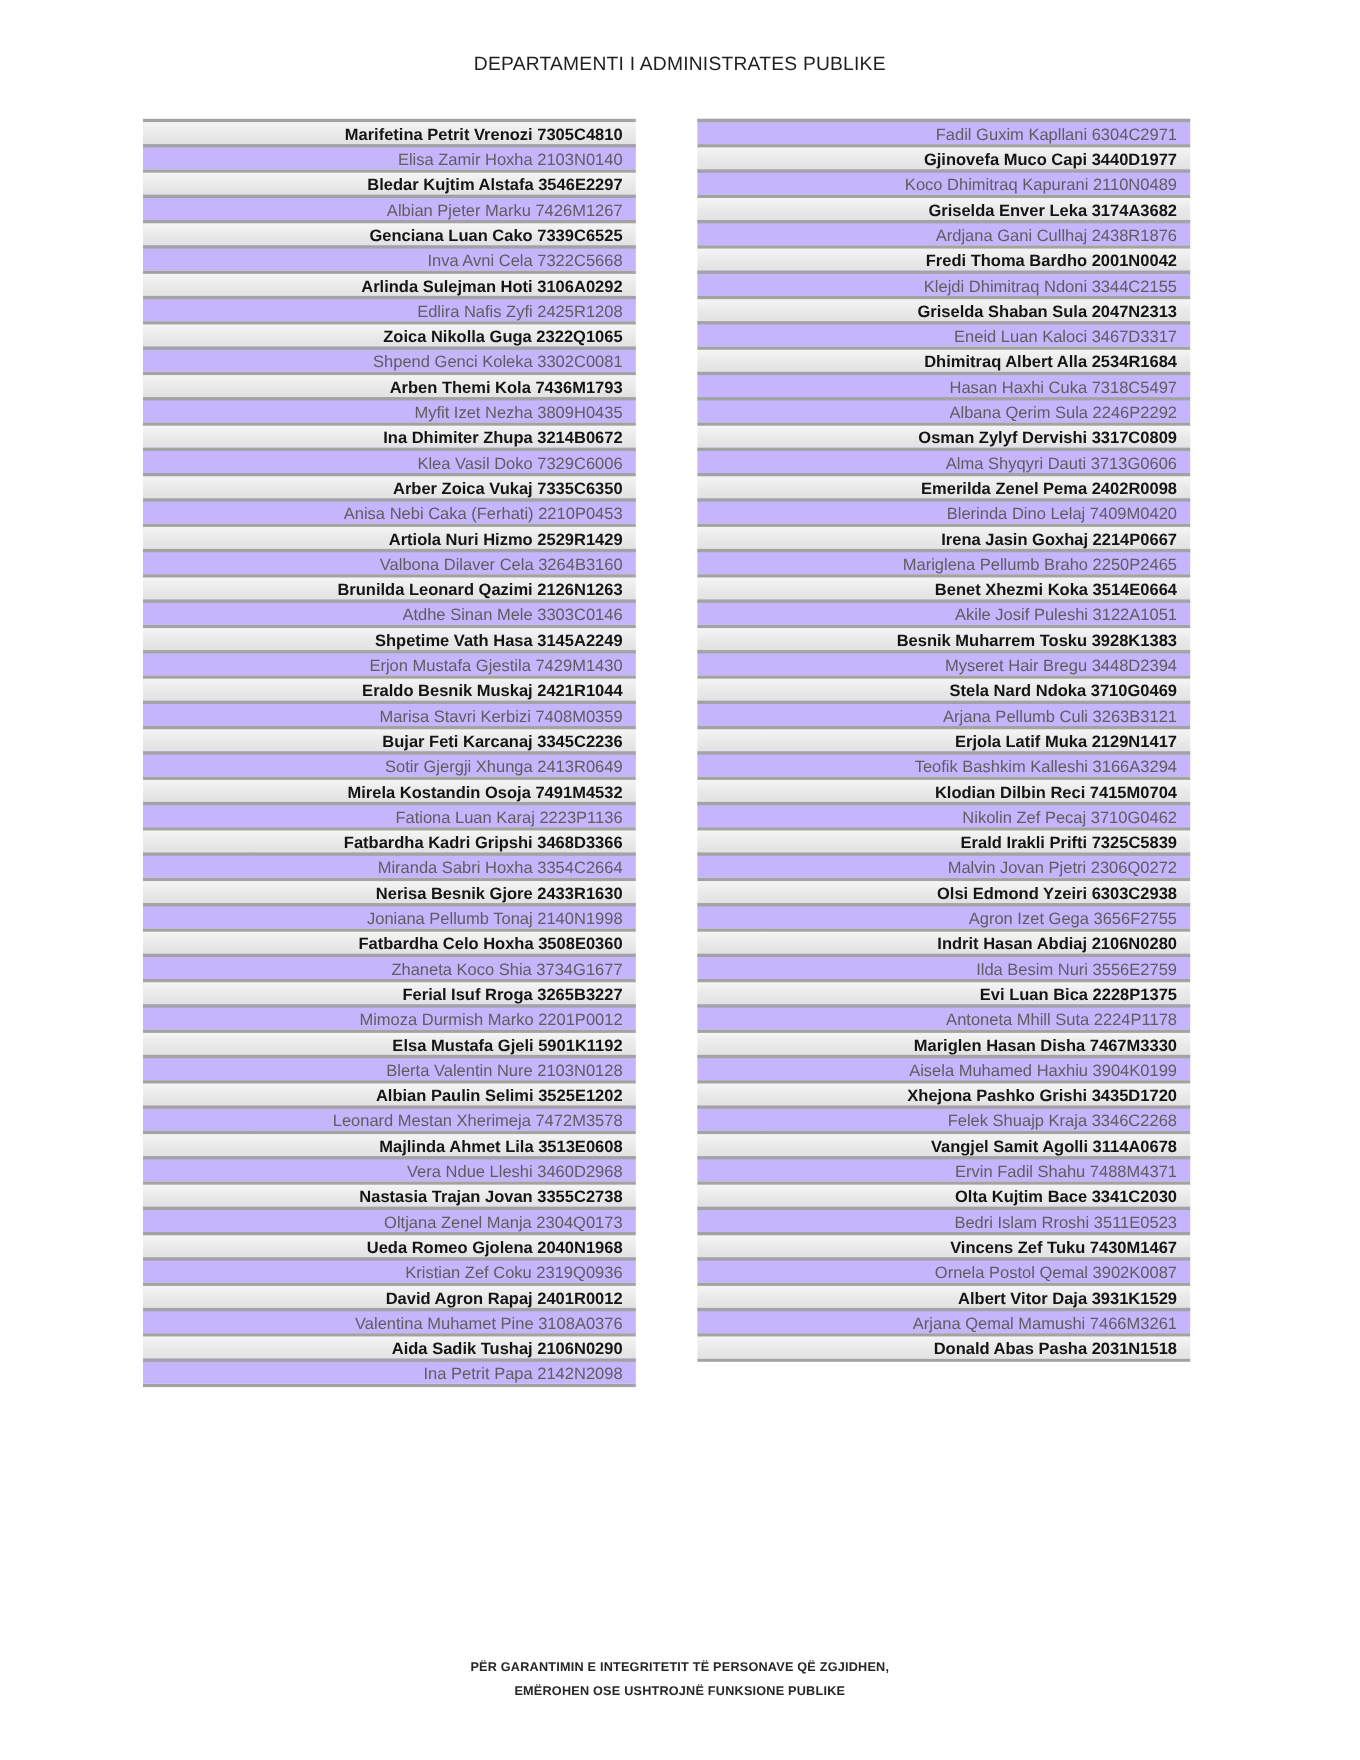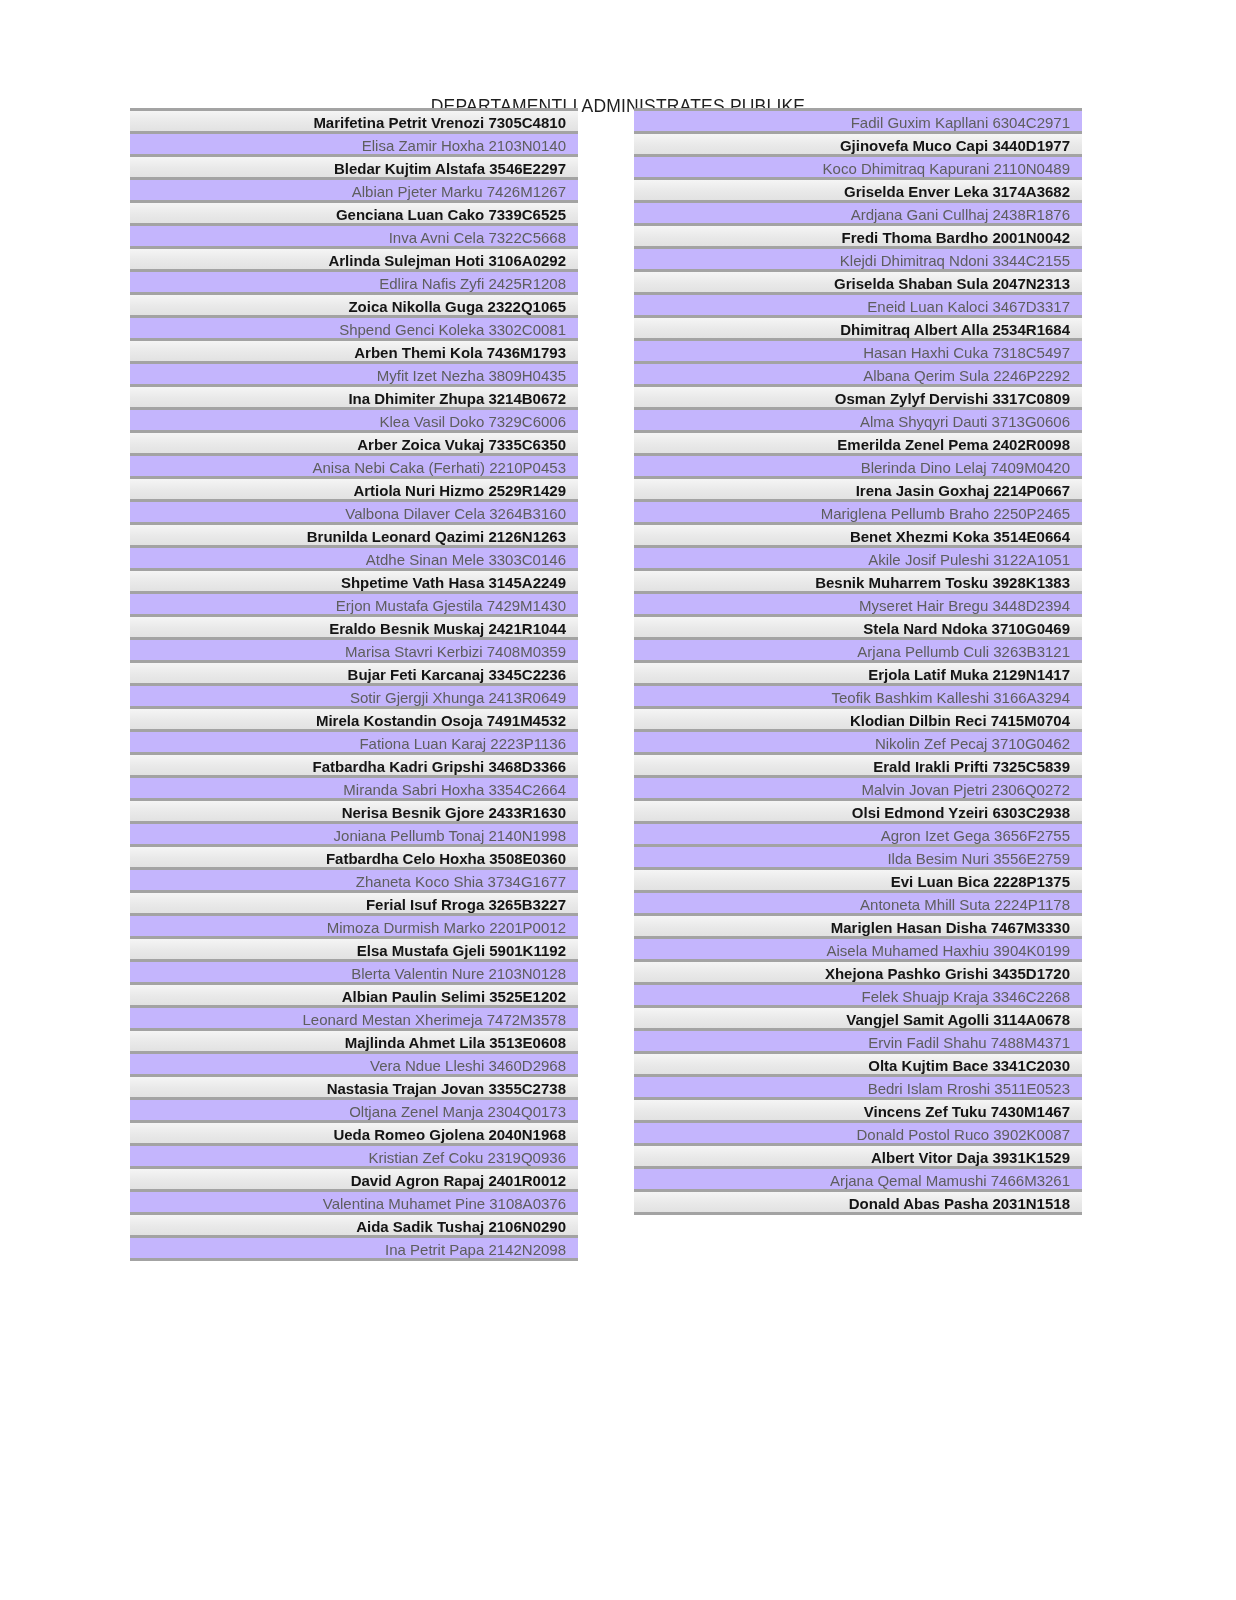--- a/index.html
+++ b/index.html
@@ -14,21 +14,20 @@
   .title {
     position: absolute;
     top: 48px;
     left: 0;
     width: 100%;
     text-align: center;
     font-size: 17.5px;
     letter-spacing: 0.2px;
     color: #1f1f1f;
     font-weight: 400;
-    margin-top: 48px;
   }
   .table {
     position: absolute;
     top: 108px;
     border-bottom: 3px solid var(--border-color, #a3a3a3);
   }
   .table.left  { left: 130px; width: 448px; }
   .table.right { left: 634px; width: 448px; }
   .row {
     height: 23px;
@@ -149,31 +148,36 @@
       <div class="row shaded">Stela Nard Ndoka 3710G0469</div>
       <div class="row plain">Arjana Pellumb Culi 3263B3121</div>
       <div class="row shaded">Erjola Latif Muka 2129N1417</div>
       <div class="row plain">Teofik Bashkim Kalleshi 3166A3294</div>
       <div class="row shaded">Klodian Dilbin Reci 7415M0704</div>
       <div class="row plain">Nikolin Zef Pecaj 3710G0462</div>
       <div class="row shaded">Erald Irakli Prifti 7325C5839</div>
       <div class="row plain">Malvin Jovan Pjetri 2306Q0272</div>
       <div class="row shaded">Olsi Edmond Yzeiri 6303C2938</div>
       <div class="row plain">Agron Izet Gega 3656F2755</div>
+      <div class="row shaded">Indrit Hasan Abdiaj 2106N0280</div>
       <div class="row plain">Ilda Besim Nuri 3556E2759</div>
       <div class="row shaded">Evi Luan Bica 2228P1375</div>
       <div class="row plain">Antoneta Mhill Suta 2224P1178</div>
       <div class="row shaded">Mariglen Hasan Disha 7467M3330</div>
       <div class="row plain">Aisela Muhamed Haxhiu 3904K0199</div>
       <div class="row shaded">Xhejona Pashko Grishi 3435D1720</div>
       <div class="row plain">Felek Shuajp Kraja 3346C2268</div>
       <div class="row shaded">Vangjel Samit Agolli 3114A0678</div>
       <div class="row plain">Ervin Fadil Shahu 7488M4371</div>
       <div class="row shaded">Olta Kujtim Bace 3341C2030</div>
       <div class="row plain">Bedri Islam Rroshi 3511E0523</div>
       <div class="row shaded">Vincens Zef Tuku 7430M1467</div>
-      <div class="row plain">Donald Postol Ruco 3902K0087</div>
+      <div class="row plain">Ornela Postol Qemal 3902K0087</div>
       <div class="row shaded">Albert Vitor Daja 3931K1529</div>
       <div class="row plain">Arjana Qemal Mamushi 7466M3261</div>
       <div class="row shaded">Donald Abas Pasha 2031N1518</div>
     </div>
 
+  <div class="footer">
+    <div>PËR GARANTIMIN E INTEGRITETIT TË PERSONAVE QË ZGJIDHEN,</div>
+    <div>EMËROHEN OSE USHTROJNË FUNKSIONE PUBLIKE</div>
+  </div>
 </div>
 
 </body></html>

